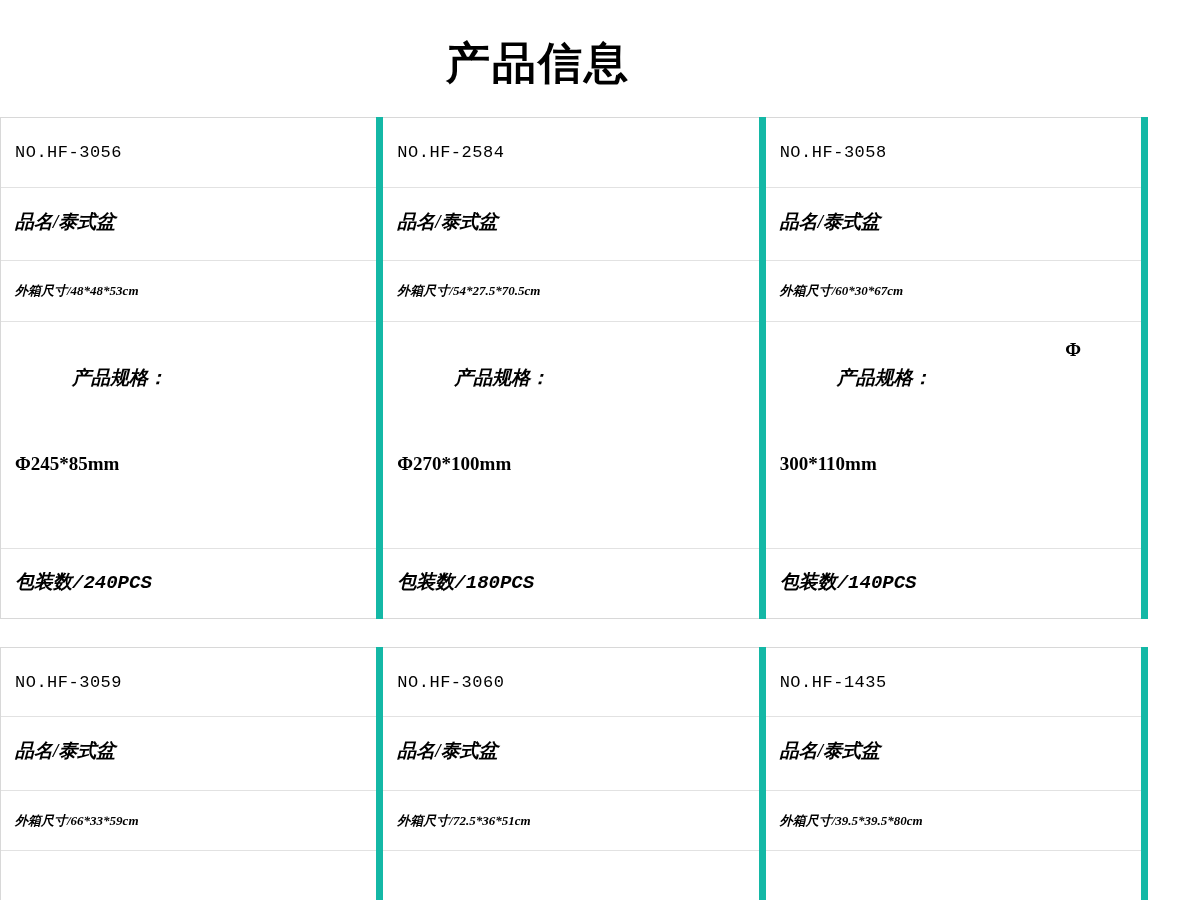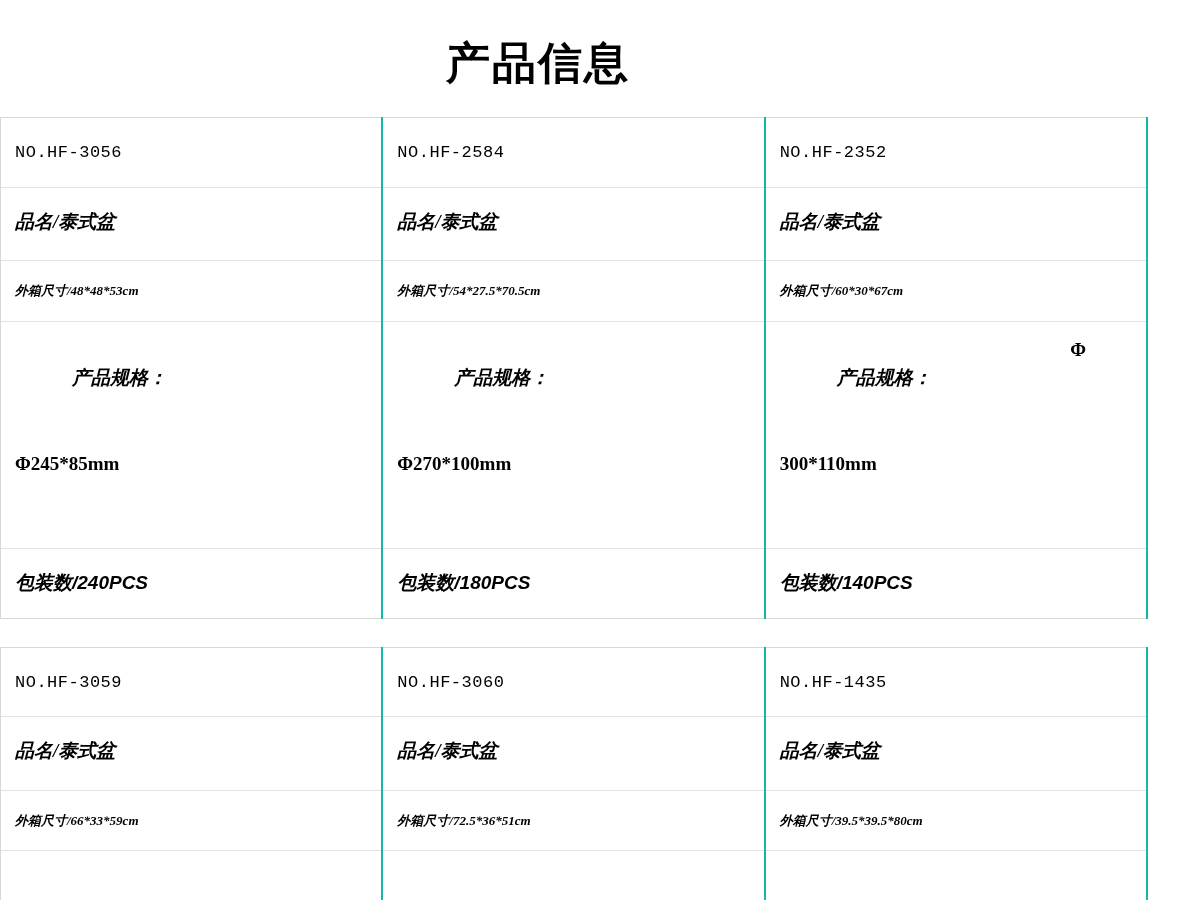--- a/index.html
+++ b/index.html
@@ -35,21 +35,21 @@
     width: 1148px;
     margin: 8px auto 0 auto;
     border-collapse: collapse;
     table-layout: fixed;
   }
   .spec-table td.cell {
     width: 33.3333%;
     vertical-align: top;
     border: 1px solid #d8d8d8;
     border-left: none;
-    border-right: 2px solid #14b8a6;
+    border-right: 7px solid #14b8a6;
     padding: 0;
   }
   .spec-table td.cell.first {
     border-left: 1px solid #d8d8d8;
   }
   .row-gap td {
     border: none;
     height: 28px;
     padding: 0;
   }
@@ -104,21 +104,21 @@
     font-family: "Liberation Serif", serif;
   }
   .field.spec .stray-phi {
     position: absolute;
     right: 60px;
     top: 14px;
     font-style: normal;
     font-weight: bold;
   }
   .field.qty {
-    font-family: Liberation Sans, sans-serif;
+    font-family: Liberation Mono, monospace;
     font-style: italic;
     font-weight: bold;
     font-size: 19px;
     padding-top: 20px;
     padding-bottom: 20px;
   }
 </style>
 </head>
 <body>
 
@@ -145,21 +145,21 @@
           <div class="field name">品名/泰式盆</div>
           <div class="field carton">外箱尺寸/54*27.5*70.5cm</div>
           <div class="field spec">
             <span>产品规格：</span>
             <span class="stray-phi"></span>
             <span class="spec-line2">Φ270*100mm</span>
           </div>
           <div class="field qty">包装数/180PCS</div>
         </td>
         <td class="cell">
-          <div class="field code">NO.HF-2352</div>
+          <div class="field code">NO.HF-3058</div>
           <div class="field name">品名/泰式盆</div>
           <div class="field carton">外箱尺寸/60*30*67cm</div>
           <div class="field spec">
             <span>产品规格：</span>
             <span class="stray-phi">Φ</span>
             <span class="spec-line2">300*110mm</span>
           </div>
           <div class="field qty">包装数/140PCS</div>
         </td>
       </tr>

